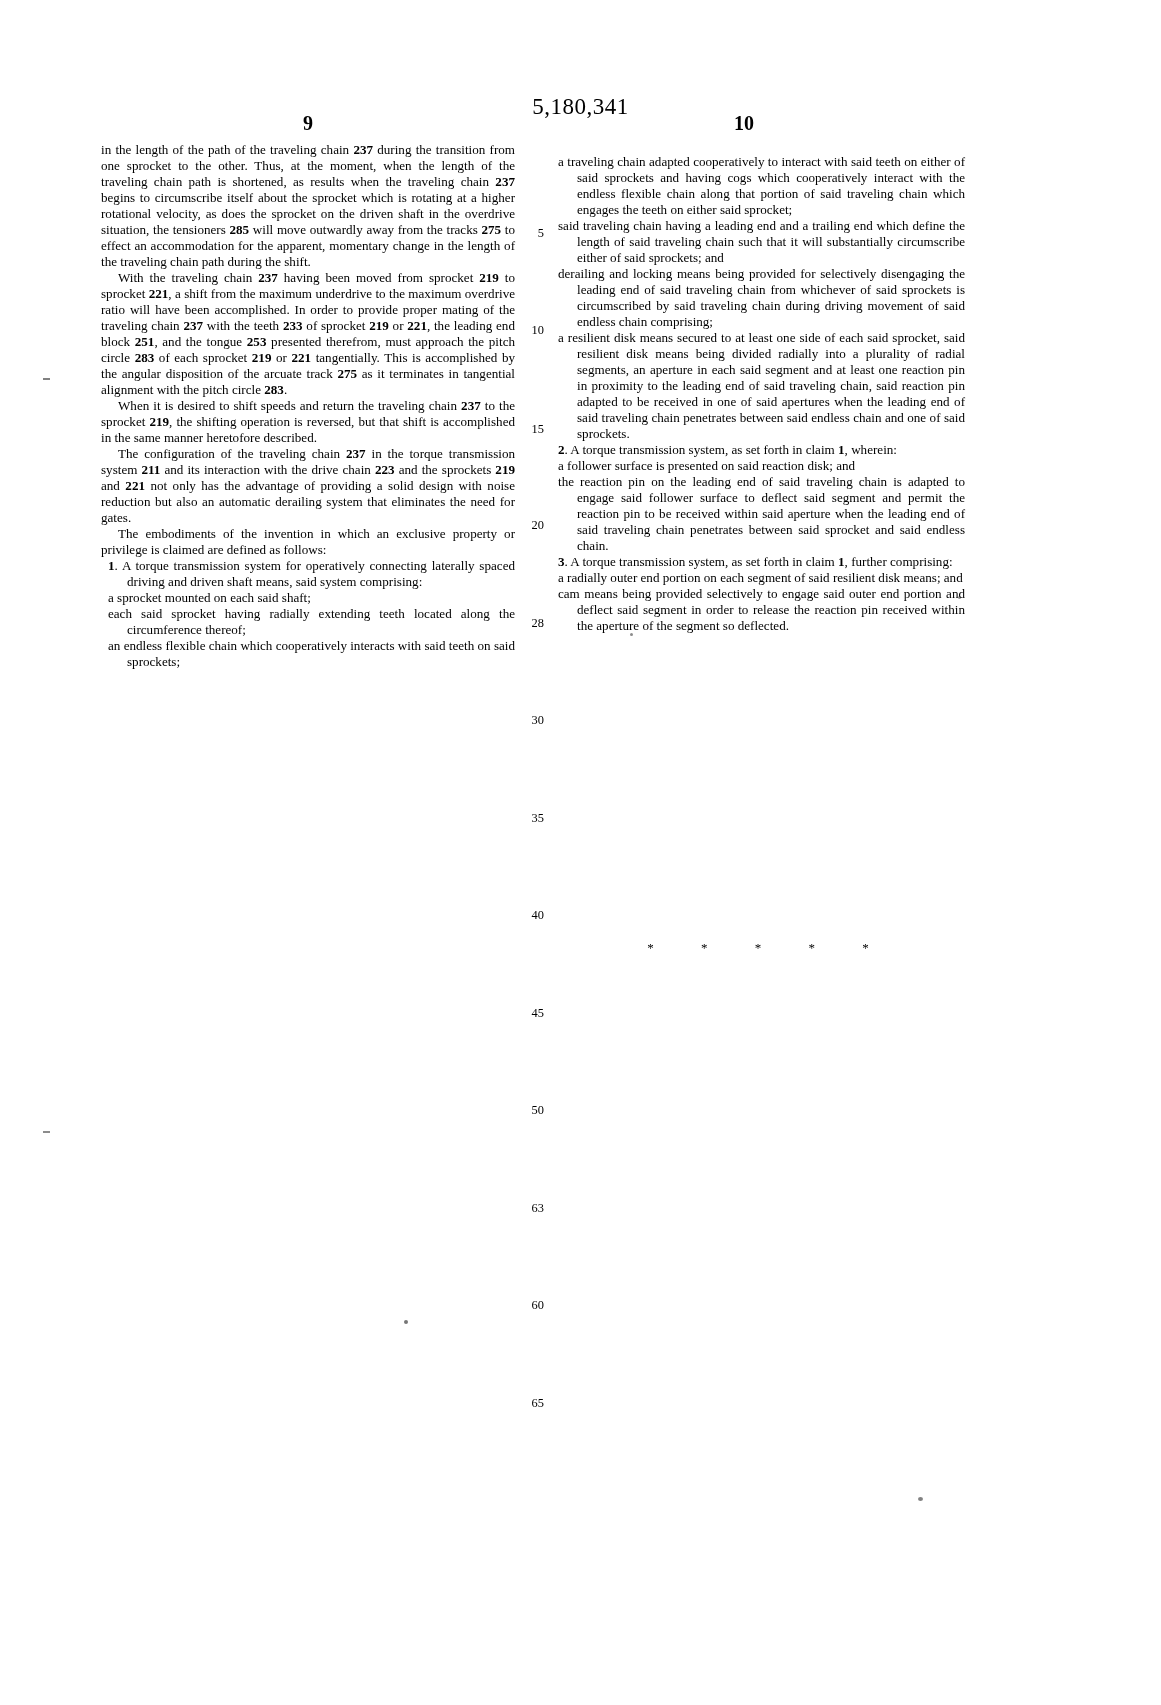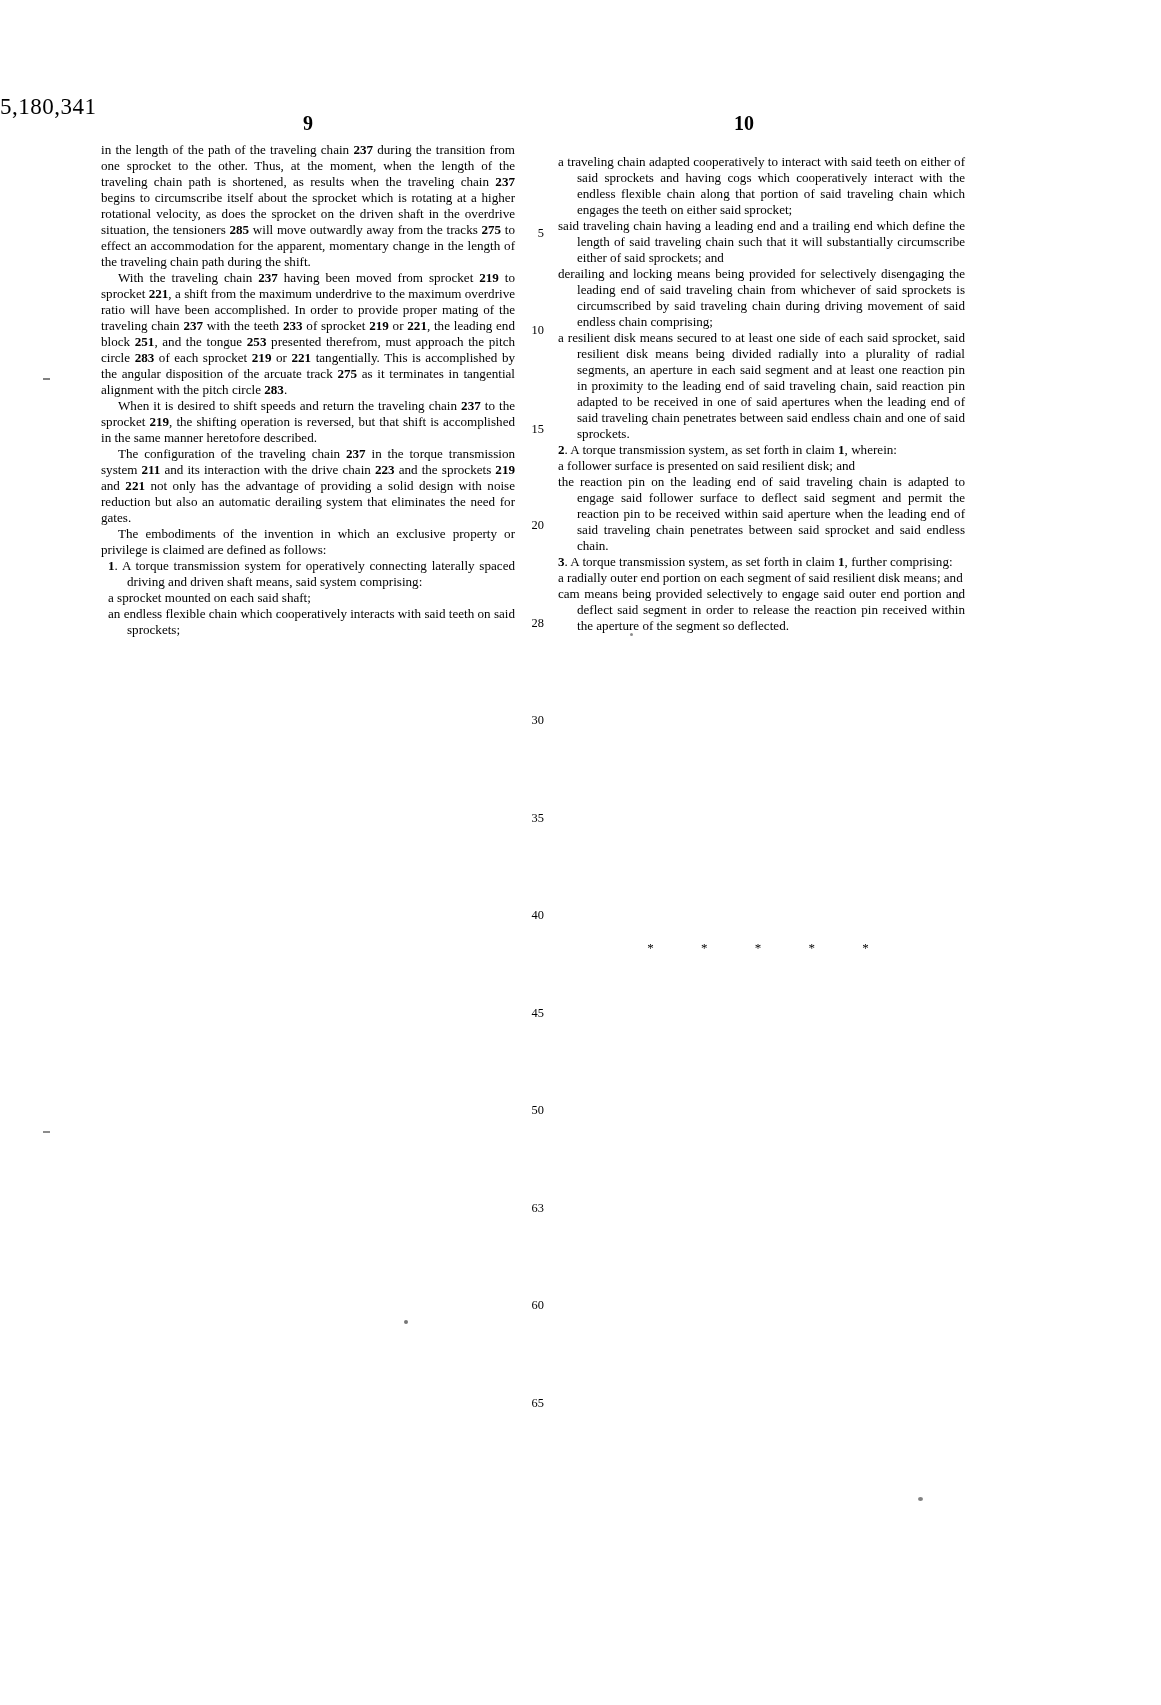--- a/index.html
+++ b/index.html
@@ -22,21 +22,21 @@
     width: 1161px;
     height: 1705px;
   }
 
   
   .patent-number {
     position: absolute;
     left: 0;
     top: 94px;
     width: 1161px;
-    text-align: left;
+    text-align: center;
     font-size: 23px;
     letter-spacing: 0.5px;
     font-family: "Liberation Serif", "DejaVu Serif", serif;
   }
   .col-num {
     position: absolute;
     top: 112px;
     font-size: 20px;
     font-weight: bold;
     text-align: center;
@@ -128,30 +128,31 @@
   <div class="col-num right">10</div>
 
   <div class="col left">
     <p class="noindent"><span>in the length of the path of the traveling chain <b>237</b> during the transition from one sprocket to the other. Thus, at the moment, when the length of the traveling chain path is shortened, as results when the traveling chain <b>237</b> begins to circumscribe itself about the sprocket which is rotating at a higher rotational velocity, as does the sprocket on the driven shaft in the overdrive situation, the tensioners <b>285</b> will move outwardly away from the tracks <b>275</b> to effect an accommodation for the apparent, momentary change in the length of the traveling chain path during the shift.</span></p>
     <p class="indent"><span>With the traveling chain <b>237</b> having been moved from sprocket <b>219</b> to sprocket <b>221</b>, a shift from the maximum underdrive to the maximum overdrive ratio will have been accomplished. In order to provide proper mating of the traveling chain <b>237</b> with the teeth <b>233</b> of sprocket <b>219</b> or <b>221</b>, the leading end block <b>251</b>, and the tongue <b>253</b> presented therefrom, must approach the pitch circle <b>283</b> of each sprocket <b>219</b> or <b>221</b> tangentially. This is accomplished by the angular disposition of the arcuate track <b>275</b> as it terminates in tangential alignment with the pitch circle <b>283</b>.</span></p>
     <p class="indent"><span>When it is desired to shift speeds and return the traveling chain <b>237</b> to the sprocket <b>219</b>, the shifting operation is reversed, but that shift is accomplished in the same manner heretofore described.</span></p>
     <p class="indent"><span>The configuration of the traveling chain <b>237</b> in the torque transmission system <b>211</b> and its interaction with the drive chain <b>223</b> and the sprockets <b>219</b> and <b>221</b> not only has the advantage of providing a solid design with noise reduction but also an automatic derailing system that eliminates the need for gates.</span></p>
     <p class="indent"><span>The embodiments of the invention in which an exclusive property or privilege is claimed are defined as follows:</span></p>
     <p class="claim-head"><span><b>1</b>. A torque transmission system for operatively connecting laterally spaced driving and driven shaft means, said system comprising:</span></p>
     <p class="claim-item"><span>a sprocket mounted on each said shaft;</span></p>
+    <p class="claim-item"><span>each said sprocket having radially extending teeth located along the circumference thereof;</span></p>
     <p class="claim-item"><span>an endless flexible chain which cooperatively interacts with said teeth on said sprockets;</span></p>
   </div>
 
   <div class="col right">
     <p class="claim-item"><span>a traveling chain adapted cooperatively to interact with said teeth on either of said sprockets and having cogs which cooperatively interact with the endless flexible chain along that portion of said traveling chain which engages the teeth on either said sprocket;</span></p>
     <p class="claim-item"><span>said traveling chain having a leading end and a trailing end which define the length of said traveling chain such that it will substantially circumscribe either of said sprockets; and</span></p>
     <p class="claim-item"><span>derailing and locking means being provided for selectively disengaging the leading end of said traveling chain from whichever of said sprockets is circumscribed by said traveling chain during driving movement of said endless chain comprising;</span></p>
     <p class="claim-item"><span>a resilient disk means secured to at least one side of each said sprocket, said resilient disk means being divided radially into a plurality of radial segments, an aperture in each said segment and at least one reaction pin in proximity to the leading end of said traveling chain, said reaction pin adapted to be received in one of said apertures when the leading end of said traveling chain penetrates between said endless chain and one of said sprockets.</span></p>
     <p class="claim-head"><span><b>2</b>. A torque transmission system, as set forth in claim <b>1</b>, wherein:</span></p>
-    <p class="claim-item"><span>a follower surface is presented on said resilient disk; and</span></p>
+    <p class="claim-item"><span>a follower surface is presented on said reaction disk; and</span></p>
     <p class="claim-item"><span>the reaction pin on the leading end of said traveling chain is adapted to engage said follower surface to deflect said segment and permit the reaction pin to be received within said aperture when the leading end of said traveling chain penetrates between said sprocket and said endless chain.</span></p>
     <p class="claim-head"><span><b>3</b>. A torque transmission system, as set forth in claim <b>1</b>, further comprising:</span></p>
     <p class="claim-item"><span>a radially outer end portion on each segment of said resilient disk means; and</span></p>
     <p class="claim-item"><span>cam means being provided selectively to engage said outer end portion and deflect said segment in order to release the reaction pin received within the aperture of the segment so deflected.</span></p>
   </div>
 
   <div class="asterisks">*  *  *  *  *</div>
 
   <div class="gutter">
     <span class="ln" style="top:85px">5</span>

